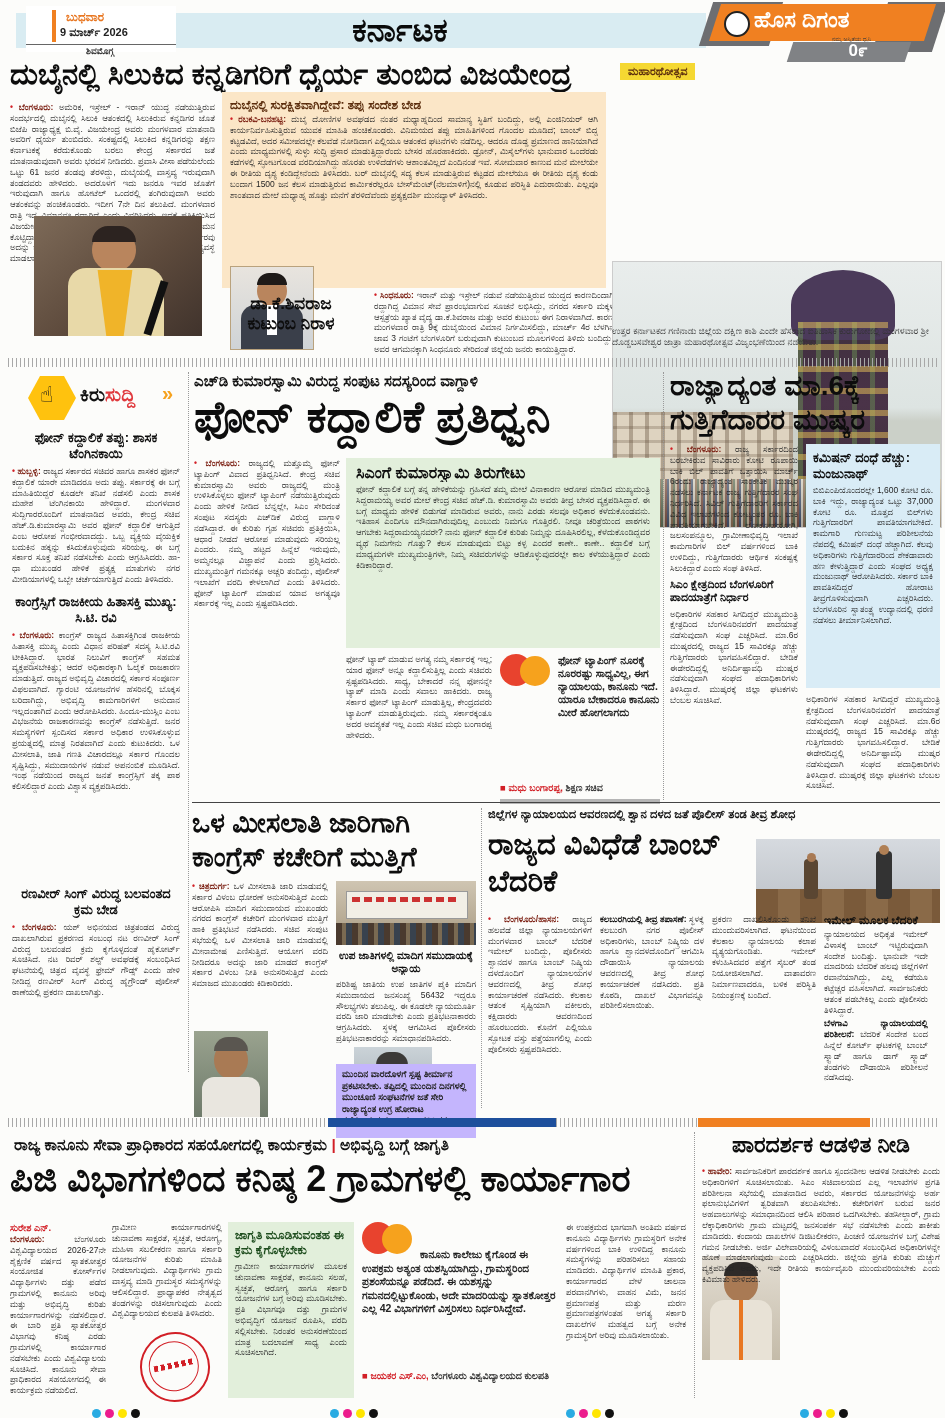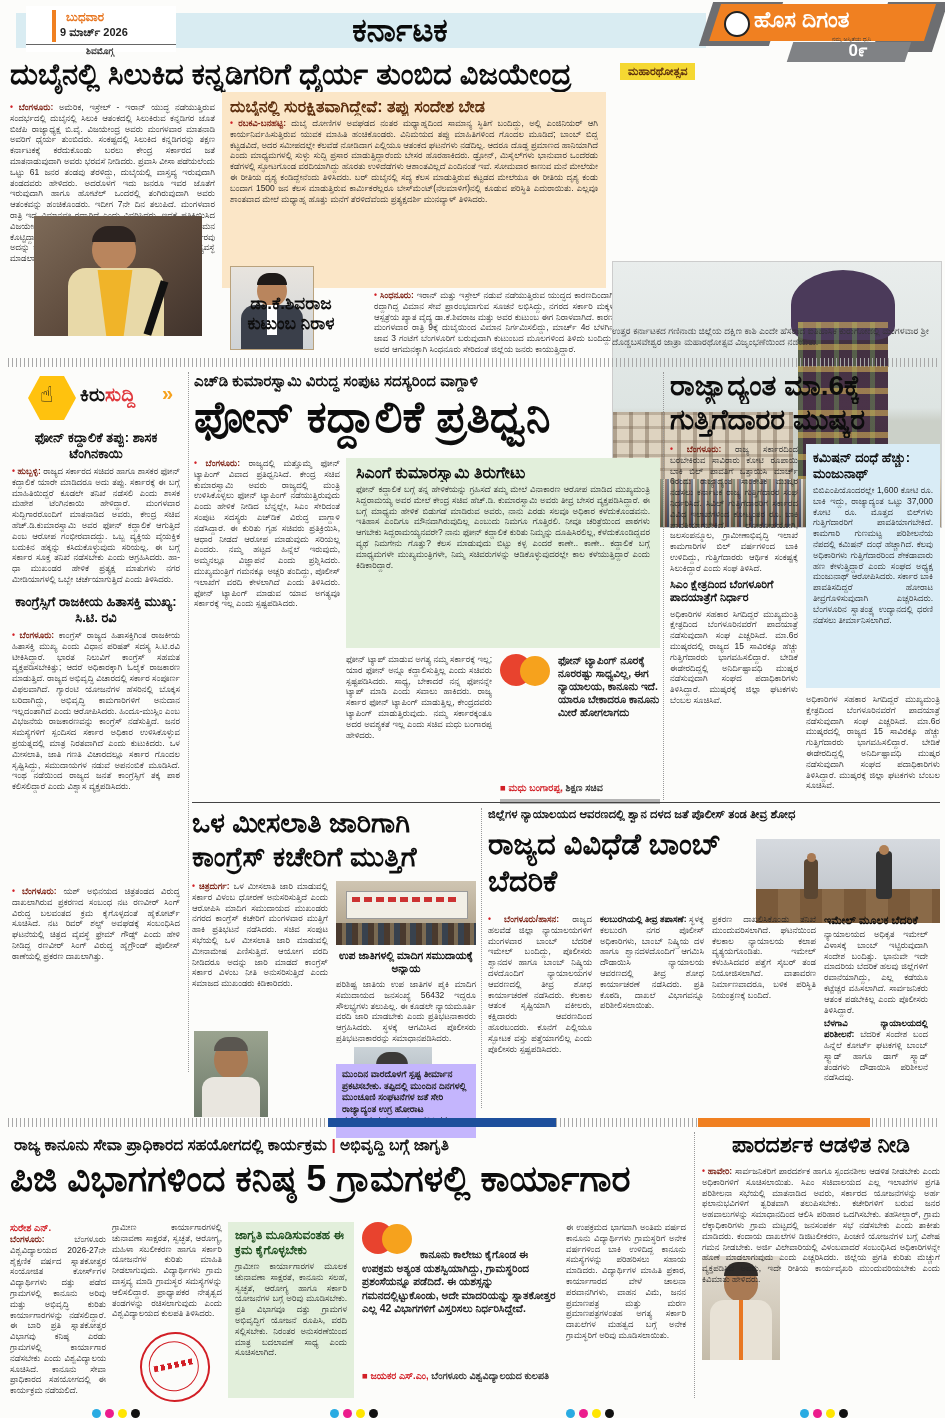--- a/index.html
+++ b/index.html
@@ -58,21 +58,21 @@
   </div>
   <div class="abs photo" style="left:34px;top:216px;width:168px;height:120px;background:linear-gradient(140deg,#7d6a58 0%,#5d4a3c 55%,#40332c 100%);">
     <div class="abs" style="left:58px;top:12px;width:44px;height:44px;border-radius:50%;background:#b9855d;"></div>
     <div class="abs" style="left:58px;top:10px;width:44px;height:16px;border-radius:22px 22px 0 0;background:#2c2320;"></div>
     <div class="abs" style="left:34px;top:52px;width:96px;height:68px;border-radius:18px 18px 0 0;background:#e8d9a8;"></div>
     <div class="abs" style="left:52px;top:54px;width:58px;height:66px;background:#f0b429;clip-path:polygon(20% 0,80% 0,65% 100%,35% 100%);"></div>
     <div class="abs" style="left:118px;top:64px;width:8px;height:56px;background:#111;transform:rotate(18deg);"></div>
   </div>
 
   <div class="abs" style="left:222px;top:92px;width:384px;height:196px;background:#fbe6c7;">
-    <div class="boxtitle ov" style="margin:6px 8px 2px;font-size:16px;color:#5b2d0d;white-space:nowrap;">ದುಬೈನಲ್ಲಿ ಸುರಕ್ಷಿತವಾಗಿದ್ದೇವೆ: ತಪ್ಪು ಸಂದೇಶ ಬೇಡ</div>
+    <div class="boxtitle ov" style="margin:6px 8px 2px;font-size:12px;color:#5b2d0d;white-space:nowrap;">ದುಬೈನಲ್ಲಿ ಸುರಕ್ಷಿತವಾಗಿದ್ದೇವೆ: ತಪ್ಪು ಸಂದೇಶ ಬೇಡ</div>
     <div class="body-sm ov" style="margin:2px 8px;height:160px;">
       <span class="bullet">• </span><span class="dl">ರಬಕವಿ-ಬನಹಟ್ಟಿ:</span>
       <span>ದುಬೈ ದೋಣಿಗಳ ಅವಘಡದ ನಂತರ ಮಧ್ಯಾಹ್ನದಿಂದ ಸಾಮಾನ್ಯ ಸ್ಥಿತಿಗೆ ಬಂದಿದ್ದು, ಅಲ್ಲಿ ಎಂಜಿನಿಯರ್ ಆಗಿ ಕಾರ್ಯನಿರ್ವಹಿಸುತ್ತಿರುವ ಯುವಕ ಮಾಹಿತಿ ಹಂಚಿಕೊಂಡರು. ವಿನಿಮಯದ ತಪ್ಪು ಮಾಹಿತಿಗಳಿಂದ ಗೊಂದಲ ಮೂಡಿದೆ; ಬಾಂಬ್ ಬಿದ್ದ ಕಟ್ಟಡವಿದೆ, ಅದರ ಸಮೀಪದಲ್ಲೇ ಕೆಲವೆಡೆ ನೋಡಿದಾಗ ಎಲ್ಲಿಯೂ ಆತಂಕದ ಘಟನೆಗಳು ನಡೆದಿಲ್ಲ. ಆದರೂ ದೊಡ್ಡ ಪ್ರಮಾಣದ ಹಾನಿಯಾಗಿದೆ ಎಂದು ಮಾಧ್ಯಮಗಳಲ್ಲಿ ಸುಳ್ಳು ಸುದ್ದಿ ಪ್ರಸಾರ ಮಾಡುತ್ತಿದ್ದಾರೆಂದು ಬೇಸರ ಹೊರಹಾಕಿದರು. ಡ್ರೋನ್, ಮಿಸೈಲ್‌ಗಳು ಭಾನುವಾರ ಒಂದೆರಡು ಕಡೆಗಳಲ್ಲಿ ಸ್ಫೋಟಗೊಂಡ ವರದಿಯಾಗಿದ್ದು ಹೊರತು ಉಳಿದೆಡೆಗಳು ಆಶಾಂತವಿಲ್ಲದೆ ಎಂದಿನಂತೆ ಇವೆ. ಸೋಮವಾರ ಕಾಣುವ ಮನೆ ಮೇಲೆಯೇ ಈ ರೀತಿಯ ದೃಶ್ಯ ಕಂಡಿದ್ದೇನೆಂದು ತಿಳಿಸಿದರು. ಬರ್ ದುಬೈನಲ್ಲಿ ಸದ್ಯ ಕೆಲಸ ಮಾಡುತ್ತಿರುವ ಕಟ್ಟಡದ ಮೇಲೆಯೂ ಈ ರೀತಿಯ ದೃಶ್ಯ ಕಂಡು ಬಂದಾಗ 1500 ಜನ ಕೆಲಸ ಮಾಡುತ್ತಿರುವ ಕಾರ್ಮಿಕರೆಲ್ಲರೂ ಬೇಸ್‌ಮೆಂಟ್(ನೆಲಮಾಳಿಗೆ)ನಲ್ಲಿ ಕೂಡುವ ಪರಿಸ್ಥಿತಿ ಎದುರಾಯಿತು. ಎಲ್ಲವೂ ಶಾಂತವಾದ ಮೇಲೆ ಮಧ್ಯಾಹ್ನ ಹೊತ್ತು ಮನೆಗೆ ತೆರಳಿದೆವೆಂದು ಪ್ರತ್ಯಕ್ಷದರ್ಶಿ ಮುನವ್ಯಾಳ್ ತಿಳಿಸಿದರು.</span>
     </div>
   </div>
   <div class="abs photo" style="left:230px;top:146px;width:82px;height:82px;background:linear-gradient(180deg,#e8e4de 0%,#cfd3d6 100%);border:1px solid #b9a27d;">
     <div class="abs" style="left:26px;top:8px;width:30px;height:32px;border-radius:50%;background:#b9855d;"></div>
     <div class="abs" style="left:26px;top:6px;width:30px;height:12px;border-radius:15px 15px 0 0;background:#1e1a18;"></div>
     <div class="abs" style="left:10px;top:38px;width:62px;height:44px;border-radius:14px 14px 0 0;background:#3a3f4a;"></div>
     <div class="abs" style="left:36px;top:38px;width:10px;height:30px;background:#fff;"></div>
@@ -120,20 +120,21 @@
       <span>ರಾಜ್ಯದ ಸರ್ಕಾರದ ಸಚಿವರ ಹಾಗೂ ಶಾಸಕರ ಫೋನ್ ಕದ್ದಾಲಿಕೆ ಯಾರೇ ಮಾಡಿದರೂ ಅದು ತಪ್ಪು. ಸರ್ಕಾರಕ್ಕೆ ಈ ಬಗ್ಗೆ ಮಾಹಿತಿಯಿದ್ದರೆ ಕೂಡಲೇ ತನಿಖೆ ನಡೆಸಲಿ ಎಂದು ಶಾಸಕ ಮಹೇಶ ಟೆಂಗಿನಕಾಯಿ ಹೇಳಿದ್ದಾರೆ. ಮಂಗಳವಾರ ಸುದ್ದಿಗಾರರೊಂದಿಗೆ ಮಾತನಾಡಿದ ಅವರು, ಕೇಂದ್ರ ಸಚಿವ ಹೆಚ್.ಡಿ.ಕುಮಾರಸ್ವಾಮಿ ಅವರ ಫೋನ್ ಕದ್ದಾಲಿಕೆ ಆಗುತ್ತಿದೆ ಎಂಬ ಆರೋಪ ಗಂಭೀರವಾದದ್ದು. ಒಬ್ಬ ವ್ಯಕ್ತಿಯ ವೈಯಕ್ತಿಕ ಬದುಕಿನ ಹಕ್ಕನ್ನು ಕಸಿದುಕೊಳ್ಳುವುದು ಸರಿಯಲ್ಲ. ಈ ಬಗ್ಗೆ ಸರ್ಕಾರ ಸೂಕ್ತ ತನಿಖೆ ನಡೆಸಬೇಕು ಎಂದು ಆಗ್ರಹಿಸಿದರು. ಹಾ-ಧಾ ಮುಖಂಡರ ಹೇಳಿಕೆ ಪ್ರತ್ಯಕ್ಷ ಮಾತುಗಳು ನಗರ ಮೀಡಿಯಾಗಳಲ್ಲಿ ಒಬ್ಬೇ ಚರ್ಚೆಯಾಗುತ್ತಿದೆ ಎಂದು ತಿಳಿಸಿದರು.</span></div>
   </div>
 
   <div class="abs ov" style="left:12px;top:594px;width:168px;height:286px;">
     <div class="subhead" style="font-size:13px;text-align:center;line-height:16px;margin-bottom:4px;">ಕಾಂಗ್ರೆಸ್ಸಿಗೆ ರಾಜಕೀಯ ಹಿತಾಸಕ್ತಿ ಮುಖ್ಯ: ಸಿ.ಟಿ. ರವಿ</div>
     <div class="body-sm"><span class="bullet">• </span><span class="dl">ಬೆಂಗಳೂರು:</span>
       <span>ಕಾಂಗ್ರೆಸ್ ರಾಜ್ಯದ ಹಿತಾಸಕ್ತಿಗಿಂತ ರಾಜಕೀಯ ಹಿತಾಸಕ್ತಿ ಮುಖ್ಯ ಎಂದು ವಿಧಾನ ಪರಿಷತ್ ಸದಸ್ಯ ಸಿ.ಟಿ.ರವಿ ಟೀಕಿಸಿದ್ದಾರೆ. ಭಾರತ ನಿಲುವಿಗೆ ಕಾಂಗ್ರೆಸ್ ಸಹಮತ ವ್ಯಕ್ತಪಡಿಸಬೇಕಿತ್ತು; ಆದರೆ ಅಧಿಕಾರಕ್ಕಾಗಿ ಓಲೈಕೆ ರಾಜಕಾರಣ ಮಾಡುತ್ತಿದೆ. ರಾಜ್ಯದ ಅಭಿವೃದ್ಧಿ ವಿಚಾರದಲ್ಲಿ ಸರ್ಕಾರ ಸಂಪೂರ್ಣ ವಿಫಲವಾಗಿದೆ. ಗ್ಯಾರಂಟಿ ಯೋಜನೆಗಳ ಹೆಸರಿನಲ್ಲಿ ಬೊಕ್ಕಸ ಬರಿದಾಗಿದ್ದು, ಅಭಿವೃದ್ಧಿ ಕಾಮಗಾರಿಗಳಿಗೆ ಅನುದಾನ ಇಲ್ಲದಂತಾಗಿದೆ ಎಂದು ಆರೋಪಿಸಿದರು. ಹಿಂದೂ-ಮುಸ್ಲಿಂ ಎಂಬ ವಿಭಜನೆಯ ರಾಜಕಾರಣವನ್ನು ಕಾಂಗ್ರೆಸ್ ನಡೆಸುತ್ತಿದೆ. ಜನರ ಸಮಸ್ಯೆಗಳಿಗೆ ಸ್ಪಂದಿಸದ ಸರ್ಕಾರ ಅಧಿಕಾರ ಉಳಿಸಿಕೊಳ್ಳುವ ಪ್ರಯತ್ನದಲ್ಲಿ ಮಾತ್ರ ನಿರತವಾಗಿದೆ ಎಂದು ಕುಟುಕಿದರು. ಒಳ ಮೀಸಲಾತಿ, ಜಾತಿ ಗಣತಿ ವಿಚಾರದಲ್ಲೂ ಸರ್ಕಾರ ಗೊಂದಲ ಸೃಷ್ಟಿಸಿದ್ದು, ಸಮುದಾಯಗಳ ನಡುವೆ ಅಪನಂಬಿಕೆ ಮೂಡಿಸಿದೆ. ಇಂಥ ನಡೆಯಿಂದ ರಾಜ್ಯದ ಜನತೆ ಕಾಂಗ್ರೆಸ್ಸಿಗೆ ತಕ್ಕ ಪಾಠ ಕಲಿಸಲಿದ್ದಾರೆ ಎಂದು ವಿಶ್ವಾಸ ವ್ಯಕ್ತಪಡಿಸಿದರು.</span></div>
   </div>
 
   <div class="abs ov" style="left:12px;top:886px;width:168px;height:186px;">
+    <div class="subhead" style="font-size:13px;text-align:center;line-height:16px;margin-bottom:4px;">ರಣವೀರ್ ಸಿಂಗ್ ವಿರುದ್ಧ ಬಲವಂತದ ಕ್ರಮ ಬೇಡ</div>
     <div class="body-sm"><span class="bullet">• </span><span class="dl">ಬೆಂಗಳೂರು:</span>
       <span>ಯಶ್ ಅಭಿನಯದ ಚಿತ್ರತಂಡದ ವಿರುದ್ಧ ದಾಖಲಾಗಿರುವ ಪ್ರಕರಣದ ಸಂಬಂಧ ನಟ ರಣವೀರ್ ಸಿಂಗ್ ವಿರುದ್ಧ ಬಲವಂತದ ಕ್ರಮ ಕೈಗೊಳ್ಳದಂತೆ ಹೈಕೋರ್ಟ್ ಸೂಚಿಸಿದೆ. ನಟ ರಿವರ್ ಶಲ್ಟ್ ಅವಘಡಕ್ಕೆ ಸಂಬಂಧಿಸಿದ ಘಟನೆಯಲ್ಲಿ ಚಿತ್ರದ ವೈವಸ್ಥೆ ಫ್ರೇಮ್ ಗೌಡ್ಸ್ ಎಂದು ಹೇಳಿ ನೀಡಿದ್ದ ರಣವೀರ್ ಸಿಂಗ್ ವಿರುದ್ಧ ಹೈಗ್ರೌಂಡ್ ಪೊಲೀಸ್ ಠಾಣೆಯಲ್ಲಿ ಪ್ರಕರಣ ದಾಖಲಾಗಿತ್ತು.</span></div>
   </div>
 
   <div class="abs vdot" style="left:663px;top:372px;height:428px;"></div>
 
   <div class="abs kicker ov" style="left:194px;top:372px;width:466px;height:20px;font-size:15px;white-space:nowrap;">ಎಚ್‌ಡಿ ಕುಮಾರಸ್ವಾಮಿ ವಿರುದ್ಧ ಸಂಪುಟ ಸದಸ್ಯರಿಂದ ವಾಗ್ದಾಳಿ</div>
   <div class="abs headline ov" style="left:194px;top:392px;width:466px;height:58px;font-size:44px;">ಫೋನ್ ಕದ್ದಾಲಿಕೆ ಪ್ರತಿಧ್ವನಿ</div>
 
   <div class="abs ov" style="left:194px;top:458px;width:146px;height:340px;">
@@ -265,21 +266,21 @@
 
   <div class="abs hatch" style="left:8px;top:1118px;width:930px;height:9px;"></div>
   <div class="abs" style="left:328px;top:1118px;width:228px;height:9px;background:#1d4f9c;"></div>
   <div class="abs" style="left:698px;top:1118px;width:172px;height:9px;background:#f08021;"></div>
 
   <div class="abs kicker ov" style="left:14px;top:1136px;width:640px;height:20px;font-size:15.5px;white-space:nowrap;">
     <span>ರಾಜ್ಯ ಕಾನೂನು ಸೇವಾ ಪ್ರಾಧಿಕಾರದ ಸಹಯೋಗದಲ್ಲಿ ಕಾರ್ಯಕ್ರಮ</span>
     <span style="color:#d21f26;font-weight:bold;"> | </span>
     <span>ಅಭಿವೃದ್ಧಿ ಬಗ್ಗೆ ಜಾಗೃತಿ</span>
   </div>
-  <div class="abs headline ov" style="left:10px;top:1158px;width:676px;height:52px;font-size:36px;">ಪಿಜಿ ವಿಭಾಗಗಳಿಂದ ಕನಿಷ್ಠ 5 ಗ್ರಾಮಗಳಲ್ಲಿ ಕಾರ್ಯಾಗಾರ</div>
+  <div class="abs headline ov" style="left:10px;top:1158px;width:676px;height:52px;font-size:36px;">ಪಿಜಿ ವಿಭಾಗಗಳಿಂದ ಕನಿಷ್ಠ 2 ಗ್ರಾಮಗಳಲ್ಲಿ ಕಾರ್ಯಾಗಾರ</div>
 
   <div class="abs ov" style="left:10px;top:1222px;width:96px;height:182px;">
     <div class="red-attr" style="font-size:9.5px;">ಸುರೇಶ ಎನ್.</div>
     <div class="body-sm"><span class="dl">ಬೆಂಗಳೂರು:</span>
       <span>ಬೆಂಗಳೂರು ವಿಶ್ವವಿದ್ಯಾಲಯದ 2026-27ನೇ ಶೈಕ್ಷಣಿಕ ವರ್ಷದ ಸ್ನಾತಕೋತ್ತರ ಸಂಯೋಜಿತ ಕೋರ್ಸ್‌ಗಳ ವಿದ್ಯಾರ್ಥಿಗಳು ದತ್ತು ಪಡೆದ ಗ್ರಾಮಗಳಲ್ಲಿ ಕಾನೂನು ಅರಿವು ಮತ್ತು ಅಭಿವೃದ್ಧಿ ಕುರಿತು ಕಾರ್ಯಾಗಾರಗಳನ್ನು ನಡೆಸಲಿದ್ದಾರೆ. ಈ ಬಾರಿ ಪ್ರತಿ ಸ್ನಾತಕೋತ್ತರ ವಿಭಾಗವು ಕನಿಷ್ಠ ಎರಡು ಗ್ರಾಮಗಳಲ್ಲಿ ಕಾರ್ಯಾಗಾರ ನಡೆಸಬೇಕು ಎಂದು ವಿಶ್ವವಿದ್ಯಾಲಯ ಸೂಚಿಸಿದೆ. ಕಾನೂನು ಸೇವಾ ಪ್ರಾಧಿಕಾರದ ಸಹಯೋಗದಲ್ಲಿ ಈ ಕಾರ್ಯಕ್ರಮ ನಡೆಯಲಿದೆ.</span></div>
   </div>
 
   <div class="abs ov" style="left:112px;top:1222px;width:110px;height:120px;">
     <div class="body-sm">ಗ್ರಾಮೀಣ ಕಾರ್ಯಾಗಾರಗಳಲ್ಲಿ ಚುನಾವಣಾ ಸಾಕ್ಷರತೆ, ಸ್ವಚ್ಛತೆ, ಆರೋಗ್ಯ, ಮಹಿಳಾ ಸಬಲೀಕರಣ ಹಾಗೂ ಸರ್ಕಾರಿ ಯೋಜನೆಗಳ ಕುರಿತು ಮಾಹಿತಿ ನೀಡಲಾಗುವುದು. ವಿದ್ಯಾರ್ಥಿಗಳು ಗ್ರಾಮ ವಾಸ್ತವ್ಯ ಮಾಡಿ ಗ್ರಾಮಸ್ಥರ ಸಮಸ್ಯೆಗಳನ್ನು ಆಲಿಸಲಿದ್ದಾರೆ. ಪ್ರಾಧ್ಯಾಪಕರ ನೇತೃತ್ವದ ತಂಡಗಳನ್ನು ರಚಿಸಲಾಗುವುದು ಎಂದು ವಿಶ್ವವಿದ್ಯಾಲಯದ ಕುಲಪತಿ ತಿಳಿಸಿದರು.</div>
   </div>

